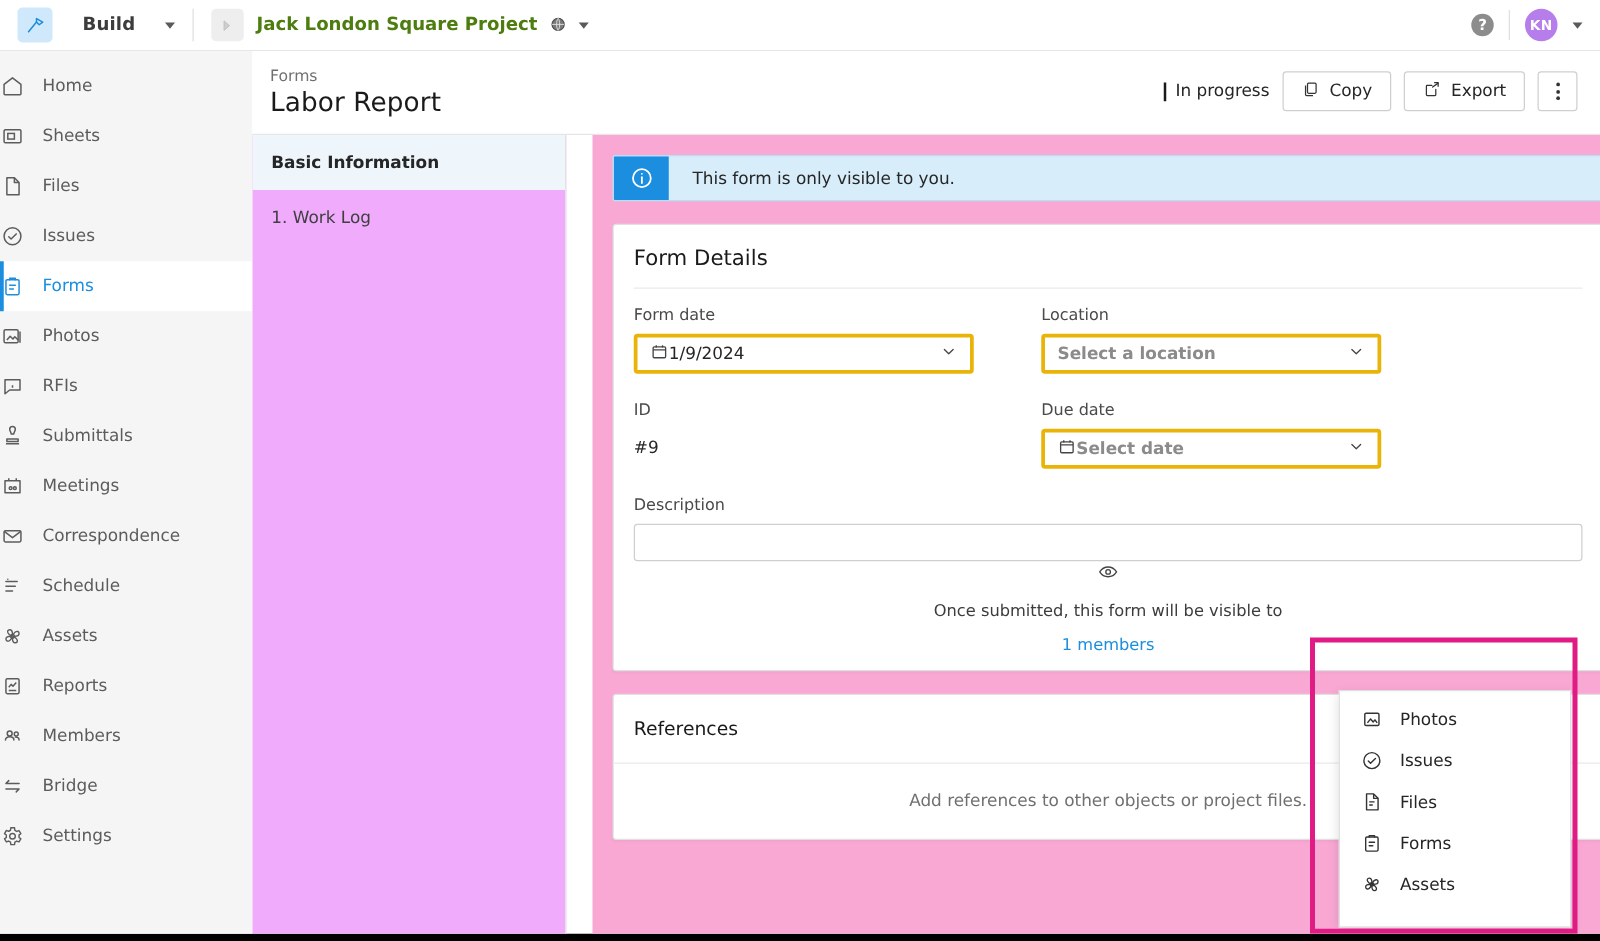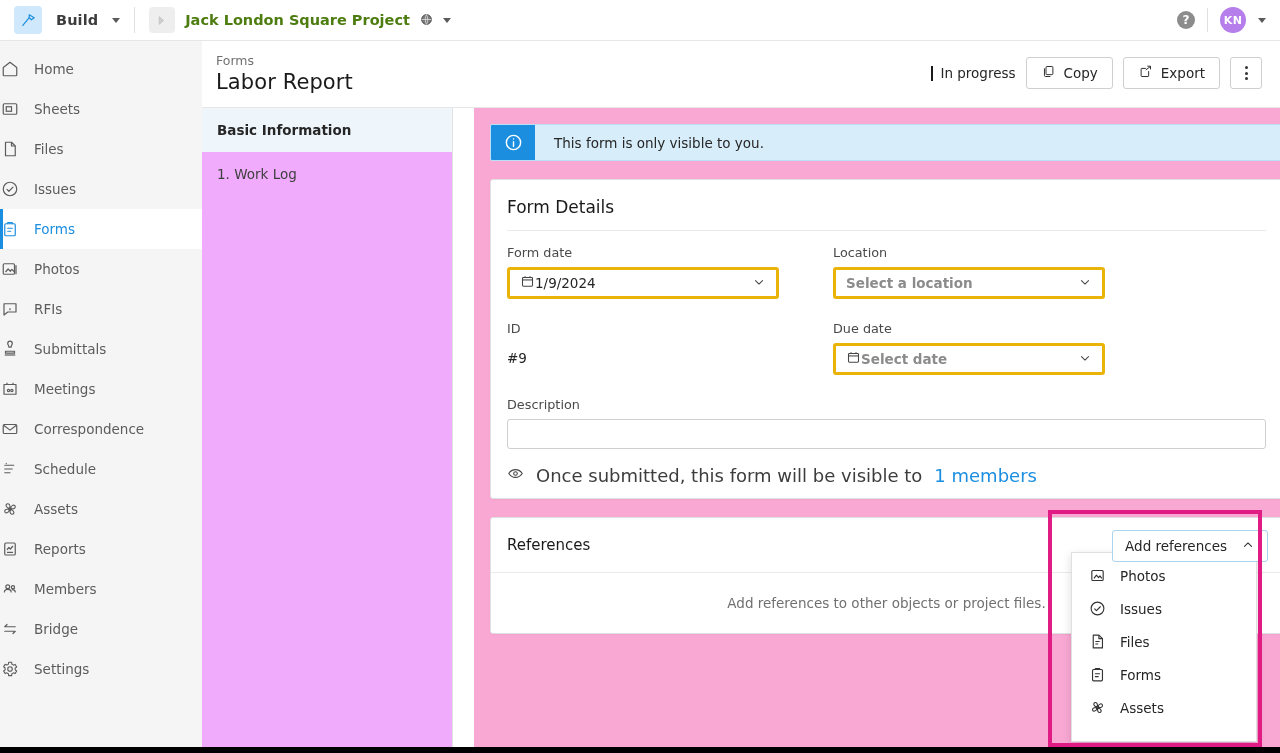--- a/index.html
+++ b/index.html
@@ -18,21 +18,21 @@
   }
 
   
   .topbar {
     position: absolute; top: 0; left: 0;
     width: 1280px; height: 41px;
     background: #ffffff;
     border-bottom: 1px solid #e6e6e6;
     display: flex; align-items: center;
   }
-  .brand { display: flex; align-items: center; padding-left: 14px; gap: 14px; cursor: pointer; }
+  .brand { display: flex; align-items: center; padding-left: 14px; gap: 24px; cursor: pointer; }
   .brand-logo {
     width: 28px; height: 28px; border-radius: 4px;
     background: #cfe8fb; display: flex; align-items: center; justify-content: center;
   }
   .brand-name { font-size: 14.5px; color: #3c3c3c; font-weight: 600; letter-spacing: .1px; }
   .caret-sm { width: 0; height: 0; border-left: 4.5px solid transparent; border-right: 4.5px solid transparent; border-top: 5px solid #5a5a5a; }
   .topbar-div { width: 1px; height: 26px; background: #e0e0e0; margin-left: 14px; }
   .project { display: flex; align-items: center; gap: 10px; margin-left: 14px; cursor: pointer; }
   .proj-thumb { width: 26px; height: 26px; border-radius: 4px; background: #eeeeee; display:flex; align-items:center; justify-content:center; }
   .proj-name { font-size: 14.5px; color: #4d7c0f; font-weight: 700; }
@@ -143,21 +143,21 @@
     font-size: 13.5px; cursor: pointer;
   }
   .select .val { color: #262626; }
   .select .ph { color: #8b8b8b; font-weight: bold; }
   .select .chev { margin-left: auto; }
   .textinput {
     height: 30px; border: 1px solid #cfcfcf; border-radius: 3px; background: #ffffff;
     width: 100%; font-size: 13.5px; padding: 0 9px; color: #262626;
     font-family: inherit;
   }
-  .visnote { display: flex; align-items: center; gap: 12px; margin-top: 16px; font-size: 18px; color: #3d3d3d; }
+  .visnote { display: flex; align-items: center; gap: 12px; font-size: 13px; color: #3d3d3d; flex-direction: column; }
   .link { color: #1b8ee0; cursor: pointer; }
 
   .refcard {
     margin-top: 18px; background: #ffffff;
     border: 1px solid #e0e0e0; border-radius: 3px;
     box-shadow: 0 1px 2px rgba(0,0,0,0.04);
     position: relative;
   }
   .ref-head {
     height: 55px; display: flex; align-items: center;
@@ -548,28 +548,20 @@
 
       </div>
     </div>
 
     <div class="refcard">
       <div class="ref-head">
         <span class="ref-title">References</span>
       </div>
       <div class="ref-empty">Add references to other objects or project files.</div>
 
-      <button class="addref-btn">
-        <span>Add references</span>
-        <span>
-          <svg width="14" height="14" viewBox="0 0 24 24" fill="none" stroke="#333" stroke-width="1.8" stroke-linecap="round" stroke-linejoin="round">
-              <path d="M6 14.5l6-6 6 6"></path>
-            </svg>
-        </span>
-      </button>
     </div>
 
   </div>
 
   <div class="dropdown">
     <div class="dd-item">
       <span class="dd-ico">
         <svg width="17" height="17" viewBox="0 0 24 24" fill="none" stroke="#333" stroke-width="1.6" stroke-linejoin="round">
             <rect x="4" y="5" width="16" height="14" rx="1.5"></rect>
             <path d="M7 16l3.5-4.5 3 3.5 2-2.5L18 16"></path>

